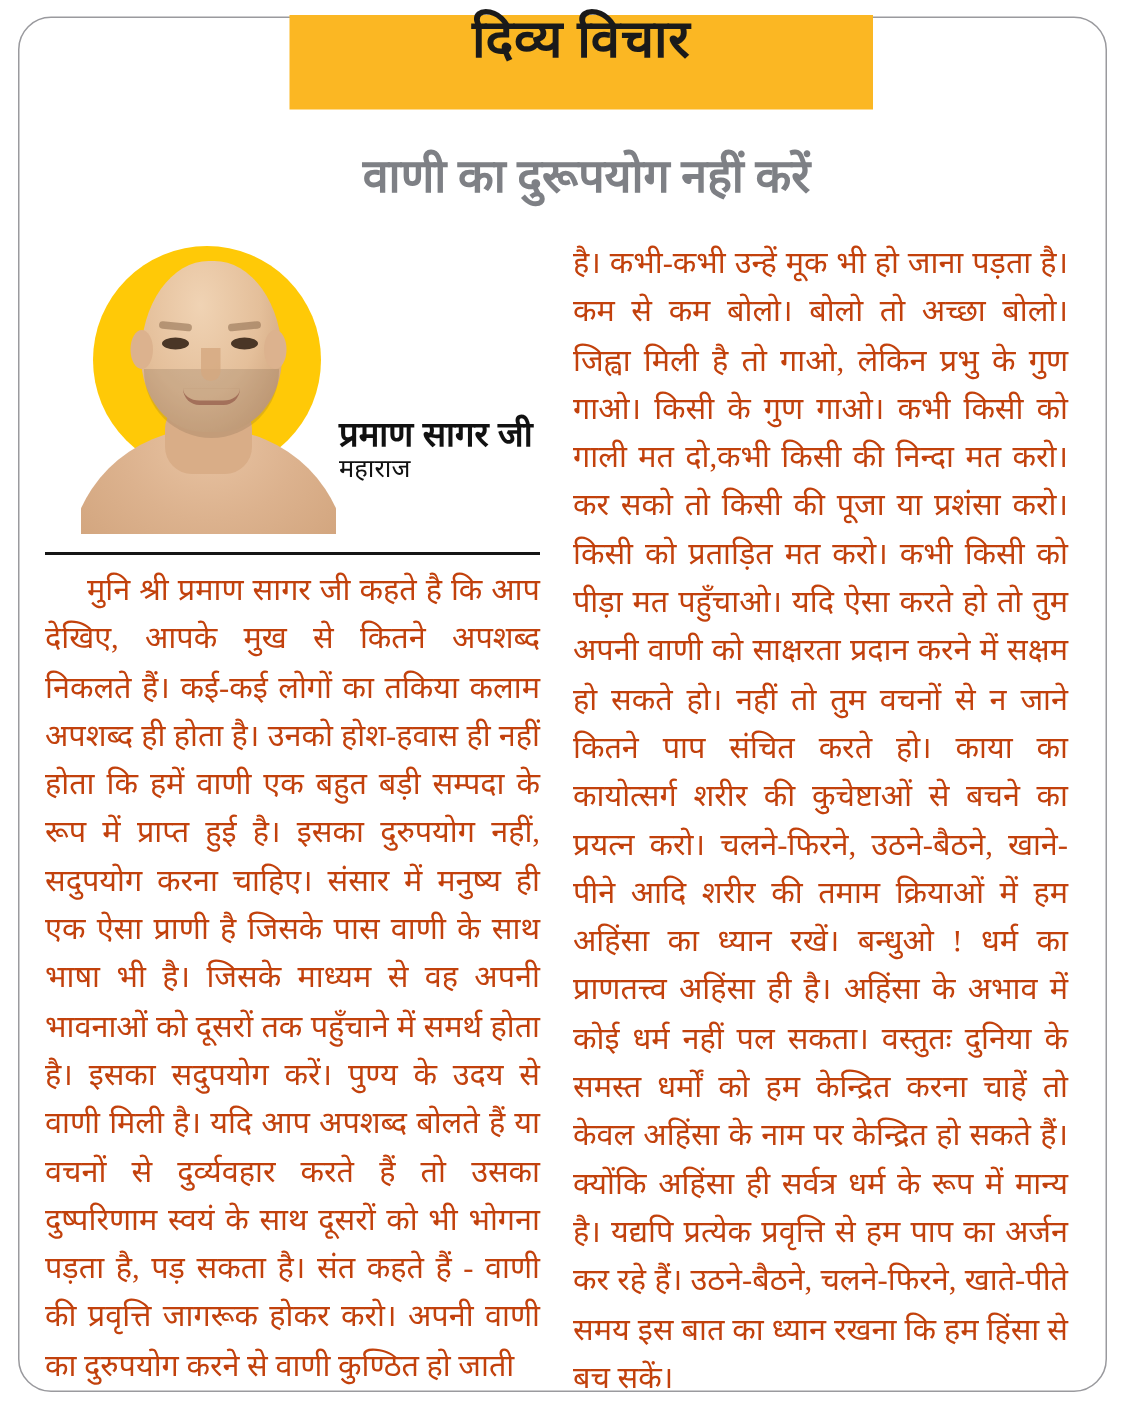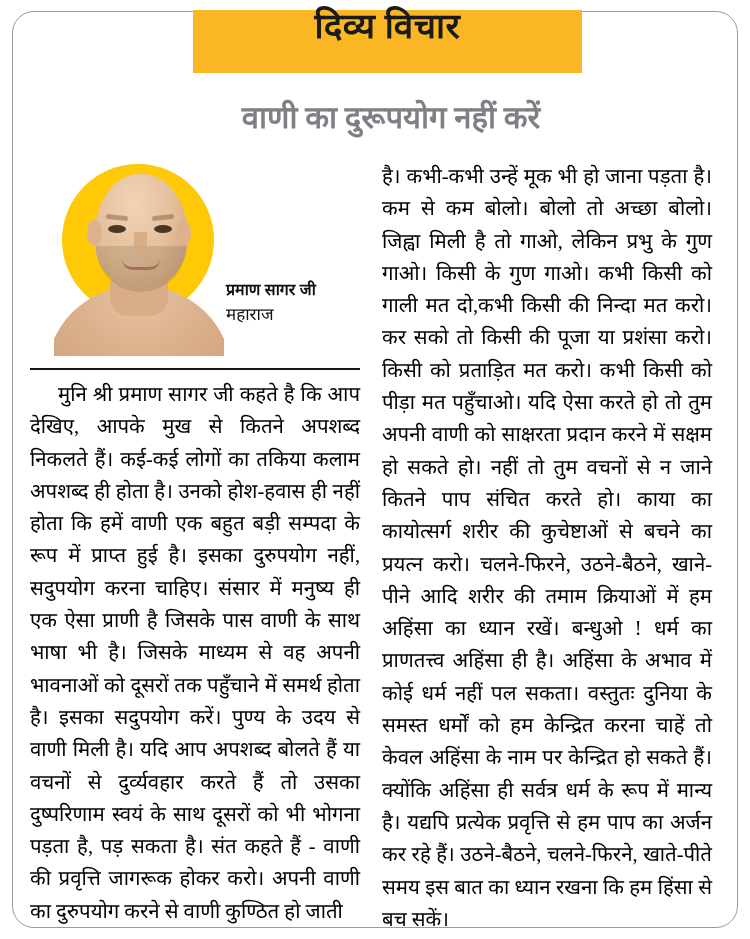--- a/index.html
+++ b/index.html
@@ -209,38 +209,38 @@
 
   .author-name {
     position: absolute;
     left: 196px;
     top: 116px;
     width: 140px;
     font-family: "Liberation Sans", "DejaVu Sans", sans-serif;
     color: #111111;
   }
   .an-line1 { font-size: 19px; line-height: 26px; font-weight: normal; }
-  .an-line2 { font-size: 16px; line-height: 27px; font-weight: bold; white-space: nowrap; }
-  .an-line3 { font-size: 17px; line-height: 24px; font-weight: normal; }
+  .an-line2 { font-size: 23px; line-height: 27px; font-weight: bold; white-space: nowrap; }
+  .an-line3 { font-size: 17px; line-height: 24px; font-weight: normal; font-family: Liberation Mono, monospace; }
 
   .rule {
     position: absolute;
     left: 0;
     top: 208px;
     width: 330px;
     height: 0;
     border-top: 2.4px solid #161616;
   }
 
   
   .body-text {
     font-family: "Liberation Serif", "DejaVu Serif", serif;
     font-size: 20.4px;
     line-height: 32.3px;
-    color: #000000;
+    color: #c2410c;
     text-align: justify;
     text-justify: inter-word;
     hyphens: none;
   }
   .col-left .body-text {
     position: absolute;
     top: 218px;
     left: 0;
     width: 330px;
     text-indent: 28px;

